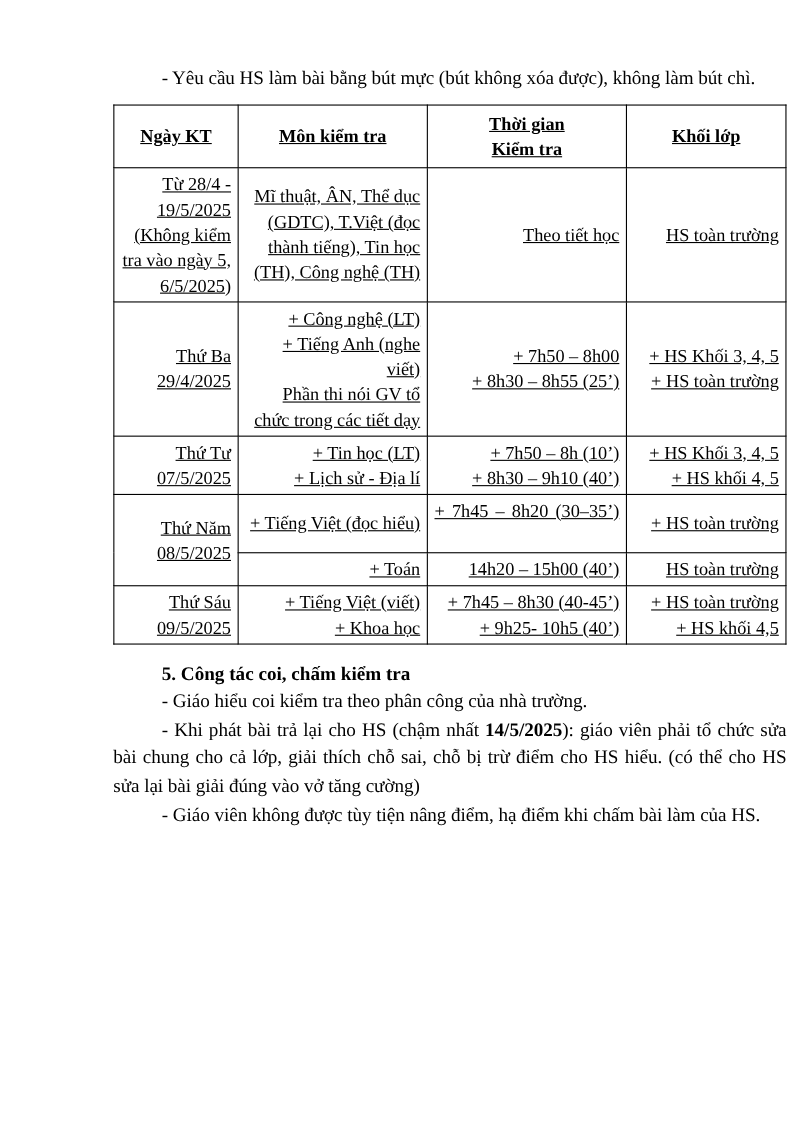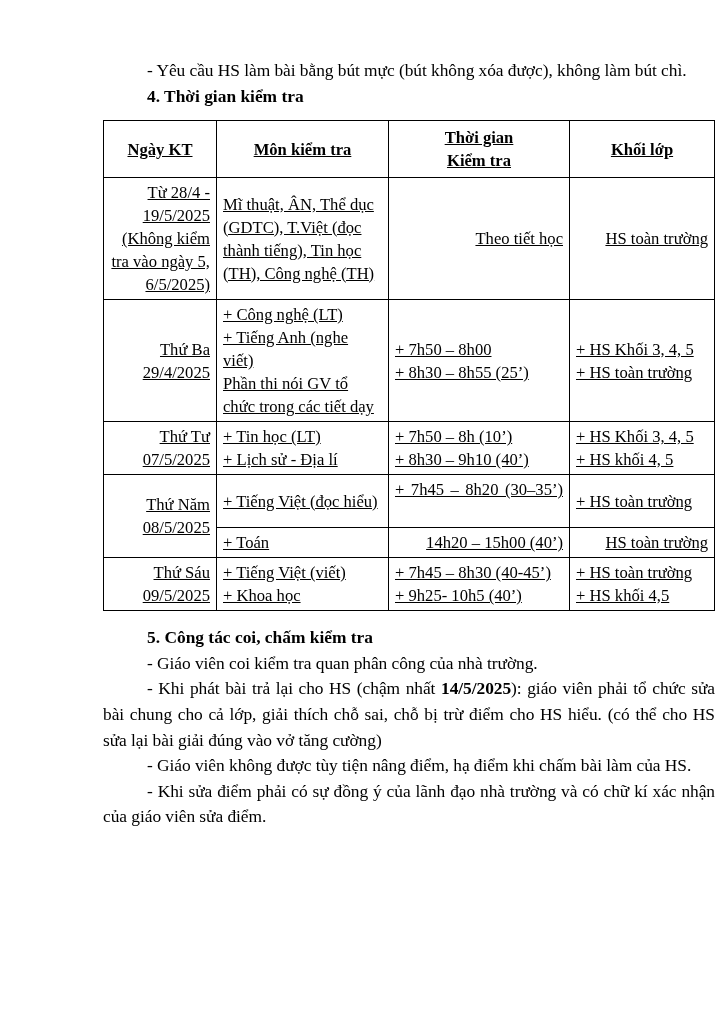--- a/index.html
+++ b/index.html
@@ -67,21 +67,21 @@
     font-weight: bold;
     text-align: center;
     height: 50px;
   }
   .col-1 { width: 113px; }
   .col-2 { width: 172px; }
   .col-3 { width: 181px; }
   .col-4 { width: 145px; }
 
   .c-center { text-align: right; }
-  .c-left   { text-align: left; }
+  .c-left   { text-align: right; }
   .c-just-last { text-align: justify; }
   .c-just-last::after {
     content: "";
     display: inline-block;
     width: 100%;
   }
 
   .tbl-wrap {
     margin-top: 11px;
     margin-bottom: 14px;
@@ -91,21 +91,20 @@
   b, .b { font-weight: bold; }
 </style>
 </head>
 <body>
 
 <div class="page">
   <div class="content">
 
     <p class="para">- Yêu cầu HS làm bài bằng bút mực (bút không xóa được), không làm bút chì.</p>
 
-    <p class="heading">4. Thời gian kiểm tra</p>
 
     <div class="tbl-wrap">
       <table class="schedule">
         <colgroup>
           <col class="col-1">
             <col class="col-2">
             <col class="col-3">
             <col class="col-4">
         </colgroup>
         <thead>
@@ -153,19 +152,18 @@
             <td class="c-center">Thứ Sáu 09/5/2025</td>
             <td class="c-left">+ Tiếng Việt (viết)<br>+ Khoa học</td>
             <td class="c-left">+ 7h45 – 8h30 (40-45’)<br>+ 9h25- 10h5 (40’)</td>
             <td class="c-left">+ HS toàn trường<br>+ HS khối 4,5</td>
           </tr>
         </tbody>
       </table>
     </div>
 
     <p class="heading">5. Công tác coi, chấm kiểm tra</p>
-    <p class="para">- Giáo viên coi kiểm tra quan phân công của nhà trường.</p>
+    <p class="para">- Giáo hiểu coi kiểm tra theo phân công của nhà trường.</p>
     <p class="para"><span>- Khi phát bài trả lại cho HS (chậm nhất </span><b>14/5/2025</b><span>): giáo viên phải tổ chức sửa bài chung cho cả lớp, giải thích chỗ sai, chỗ bị trừ điểm cho HS hiểu. (có thể cho HS sửa lại bài giải đúng vào vở tăng cường)</span></p>
     <p class="para">- Giáo viên không được tùy tiện nâng điểm, hạ điểm khi chấm bài làm của HS.</p>
-    <p class="para">- Khi sửa điểm phải có sự đồng ý của lãnh đạo nhà trường và có chữ kí xác nhận của giáo viên sửa điểm.</p>
 
   </div>
 </div>
 
 </body></html>

